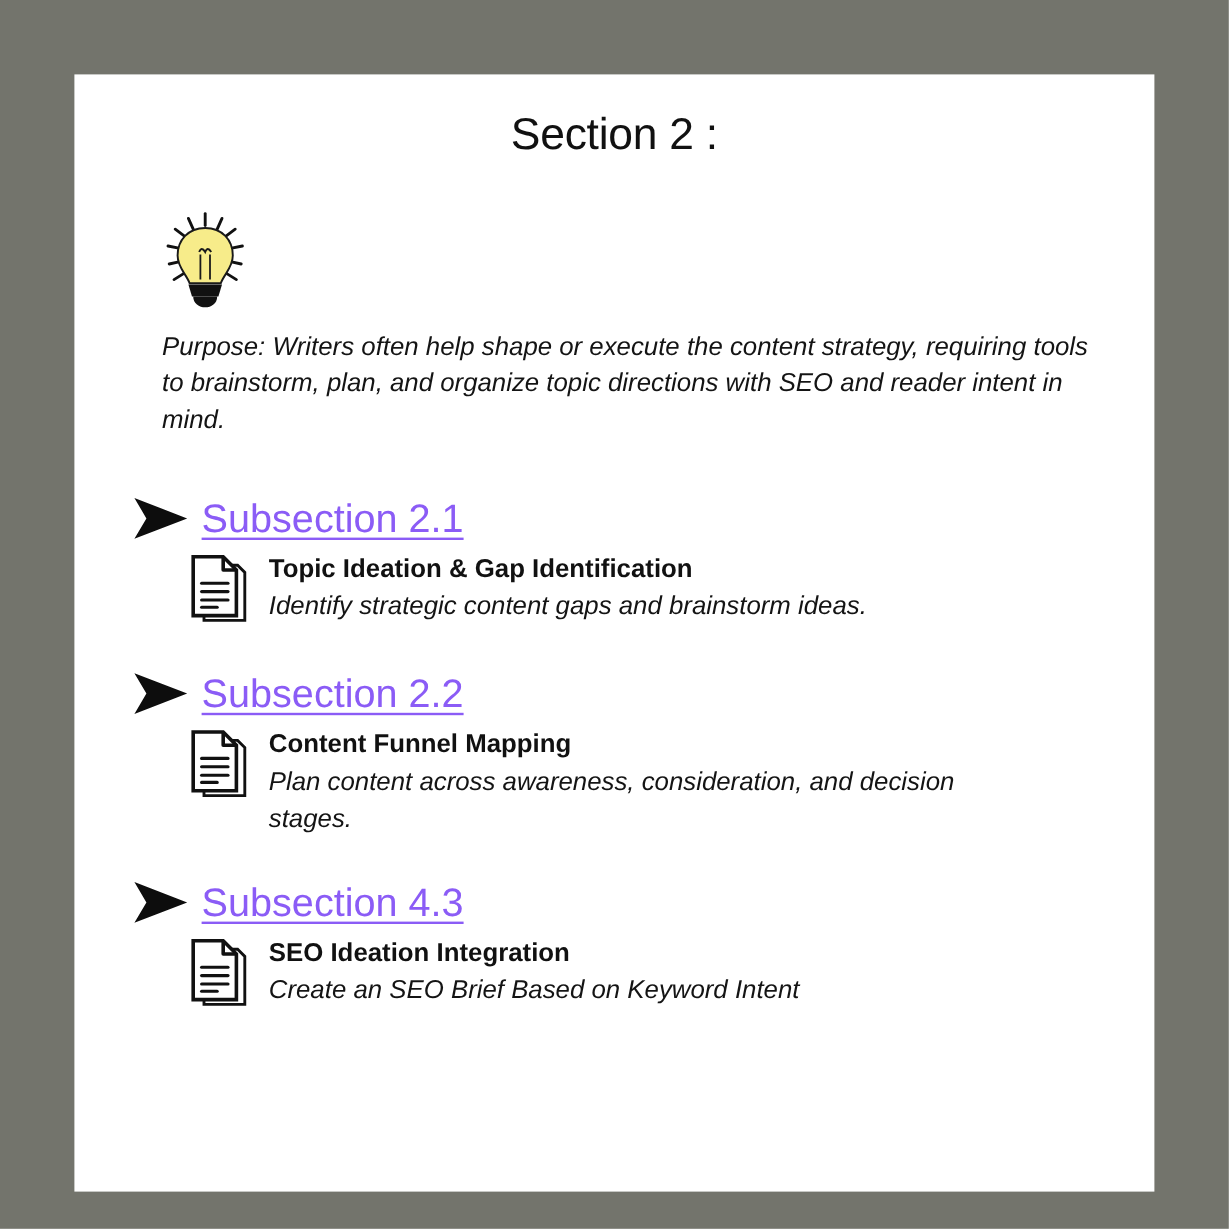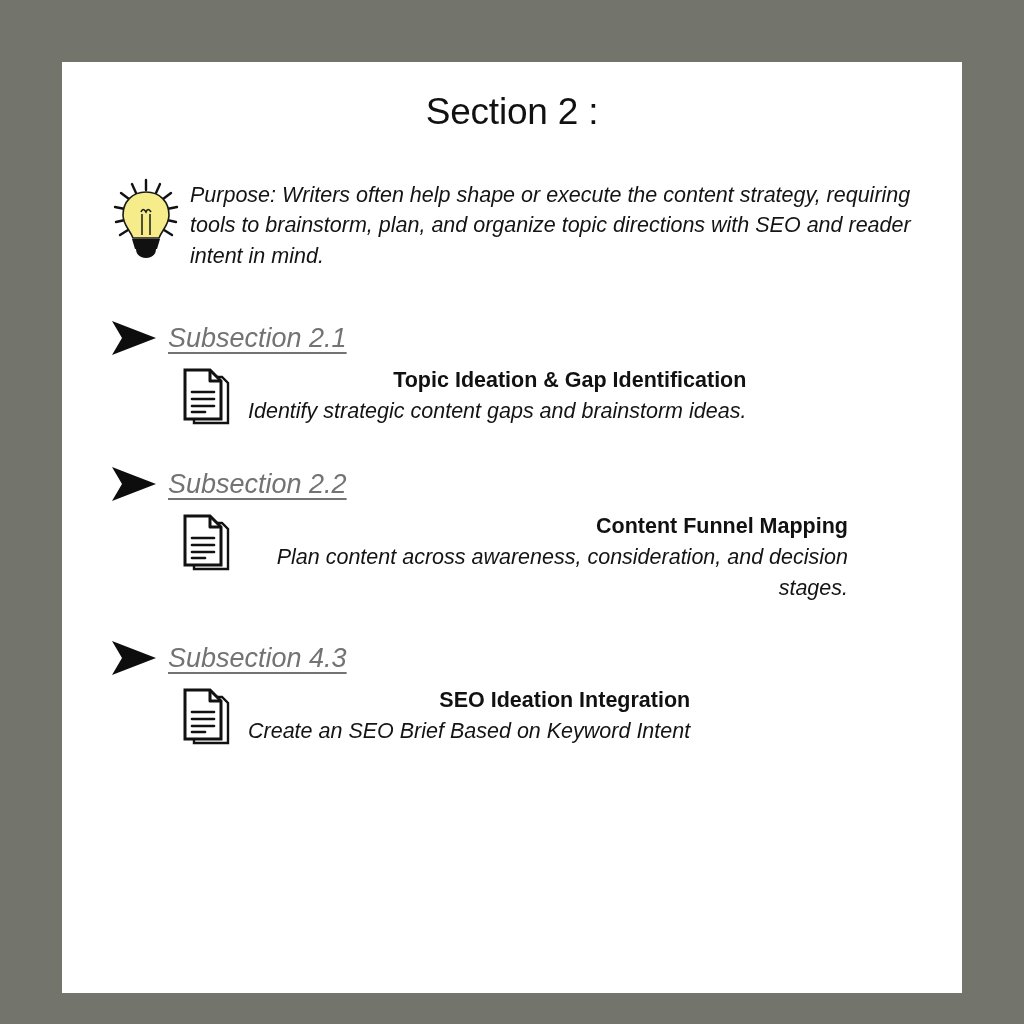--- a/index.html
+++ b/index.html
@@ -36,24 +36,25 @@
     color: #111111;
     letter-spacing: -0.2px;
     line-height: 1.18;
   }
   .title-line.l1 { font-size: 37px; }
   .title-line.l2 { font-size: 37px; }
 
   
   .purpose-row {
     display: flex;
-    align-items: center;
+    align-items: flex-start;
     margin-top: 38px;
-    padding-left: 48px;
+    padding-left: 73px;
     padding-right: 44px;
+    flex-direction: column;
   }
   .bulb-wrap {
     flex: 0 0 auto;
     width: 72px;
     height: 90px;
     margin-top: 4px;
     margin-right: 8px;
   }
   .purpose-text {
     font-family: "Liberation Sans", sans-serif;
@@ -79,33 +80,31 @@
   .arrow-wrap {
     flex: 0 0 auto;
     width: 52px;
     height: 42px;
     margin-right: 8px;
     display: flex;
     align-items: center;
   }
   .sub-head-label {
     font-family: "Liberation Sans", sans-serif;
-    font-size: 27px;
-    color: #737373;
+    font-size: 33px;
+    color: #8b5cf6;
     text-decoration: underline;
     text-underline-offset: 5px;
     text-decoration-thickness: 2px;
-    font-style: italic;
   }
   .sub-body {
     display: flex;
     align-items: flex-start;
-    padding-left: 120px;
+    padding-left: 96px;
     margin-top: 6px;
-    text-align: right;
   }
   .doc-wrap {
     flex: 0 0 auto;
     width: 52px;
     height: 62px;
     margin-right: 14px;
     margin-top: 2px;
   }
   .sub-body-text {
     padding-top: 2px;

